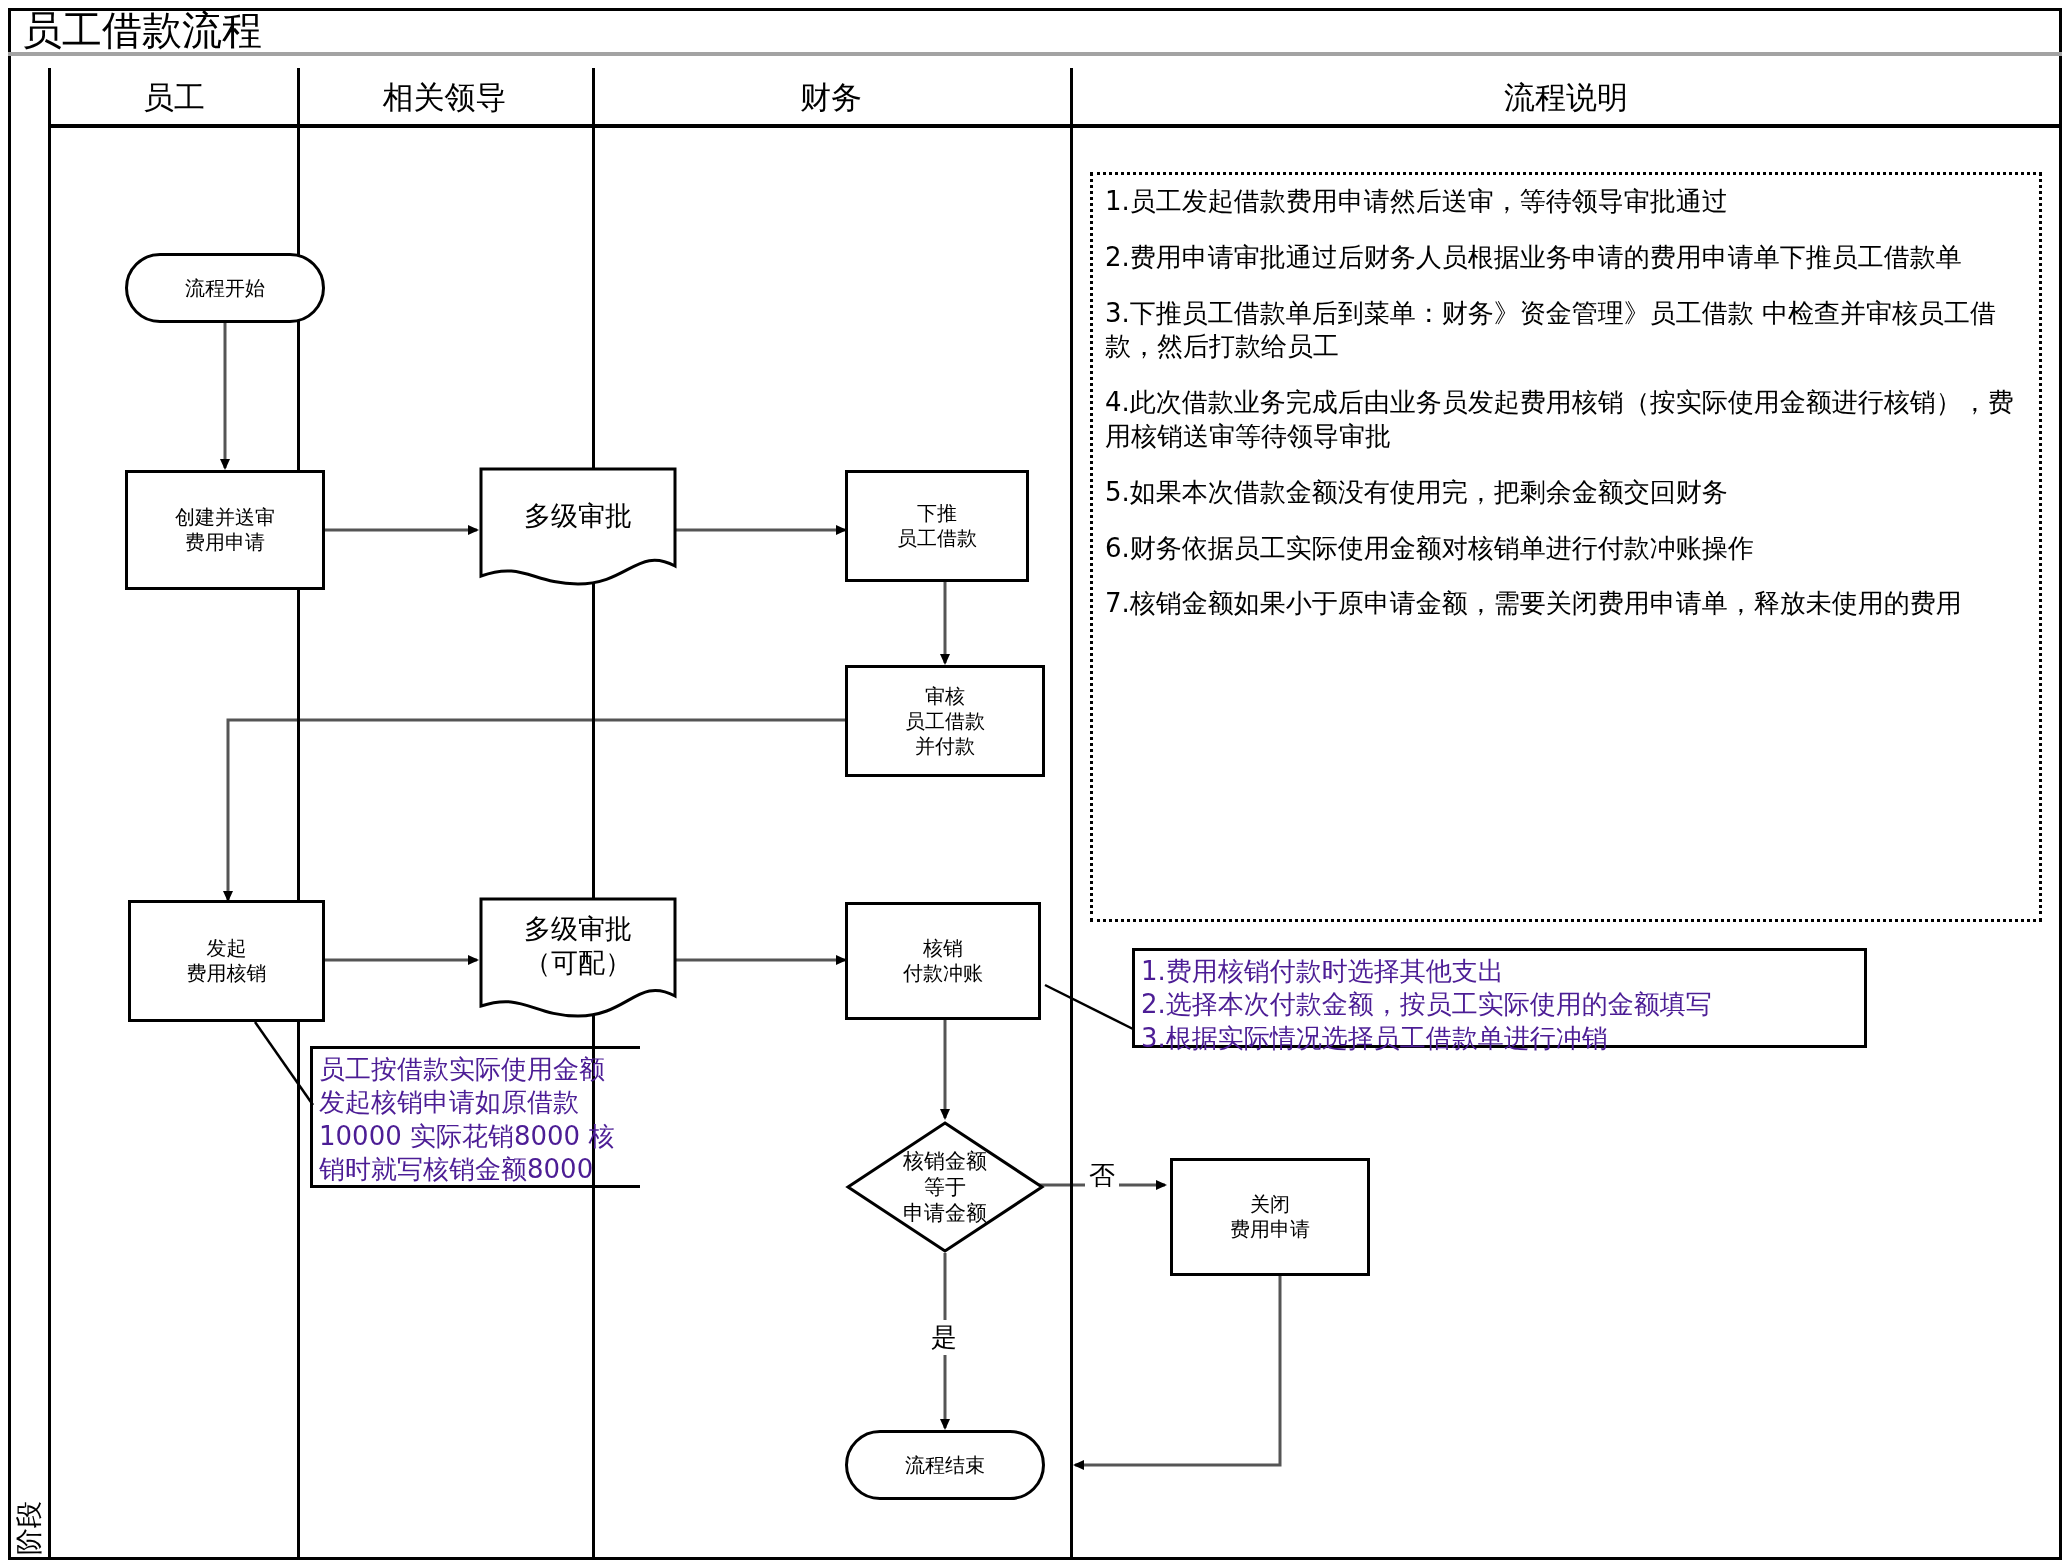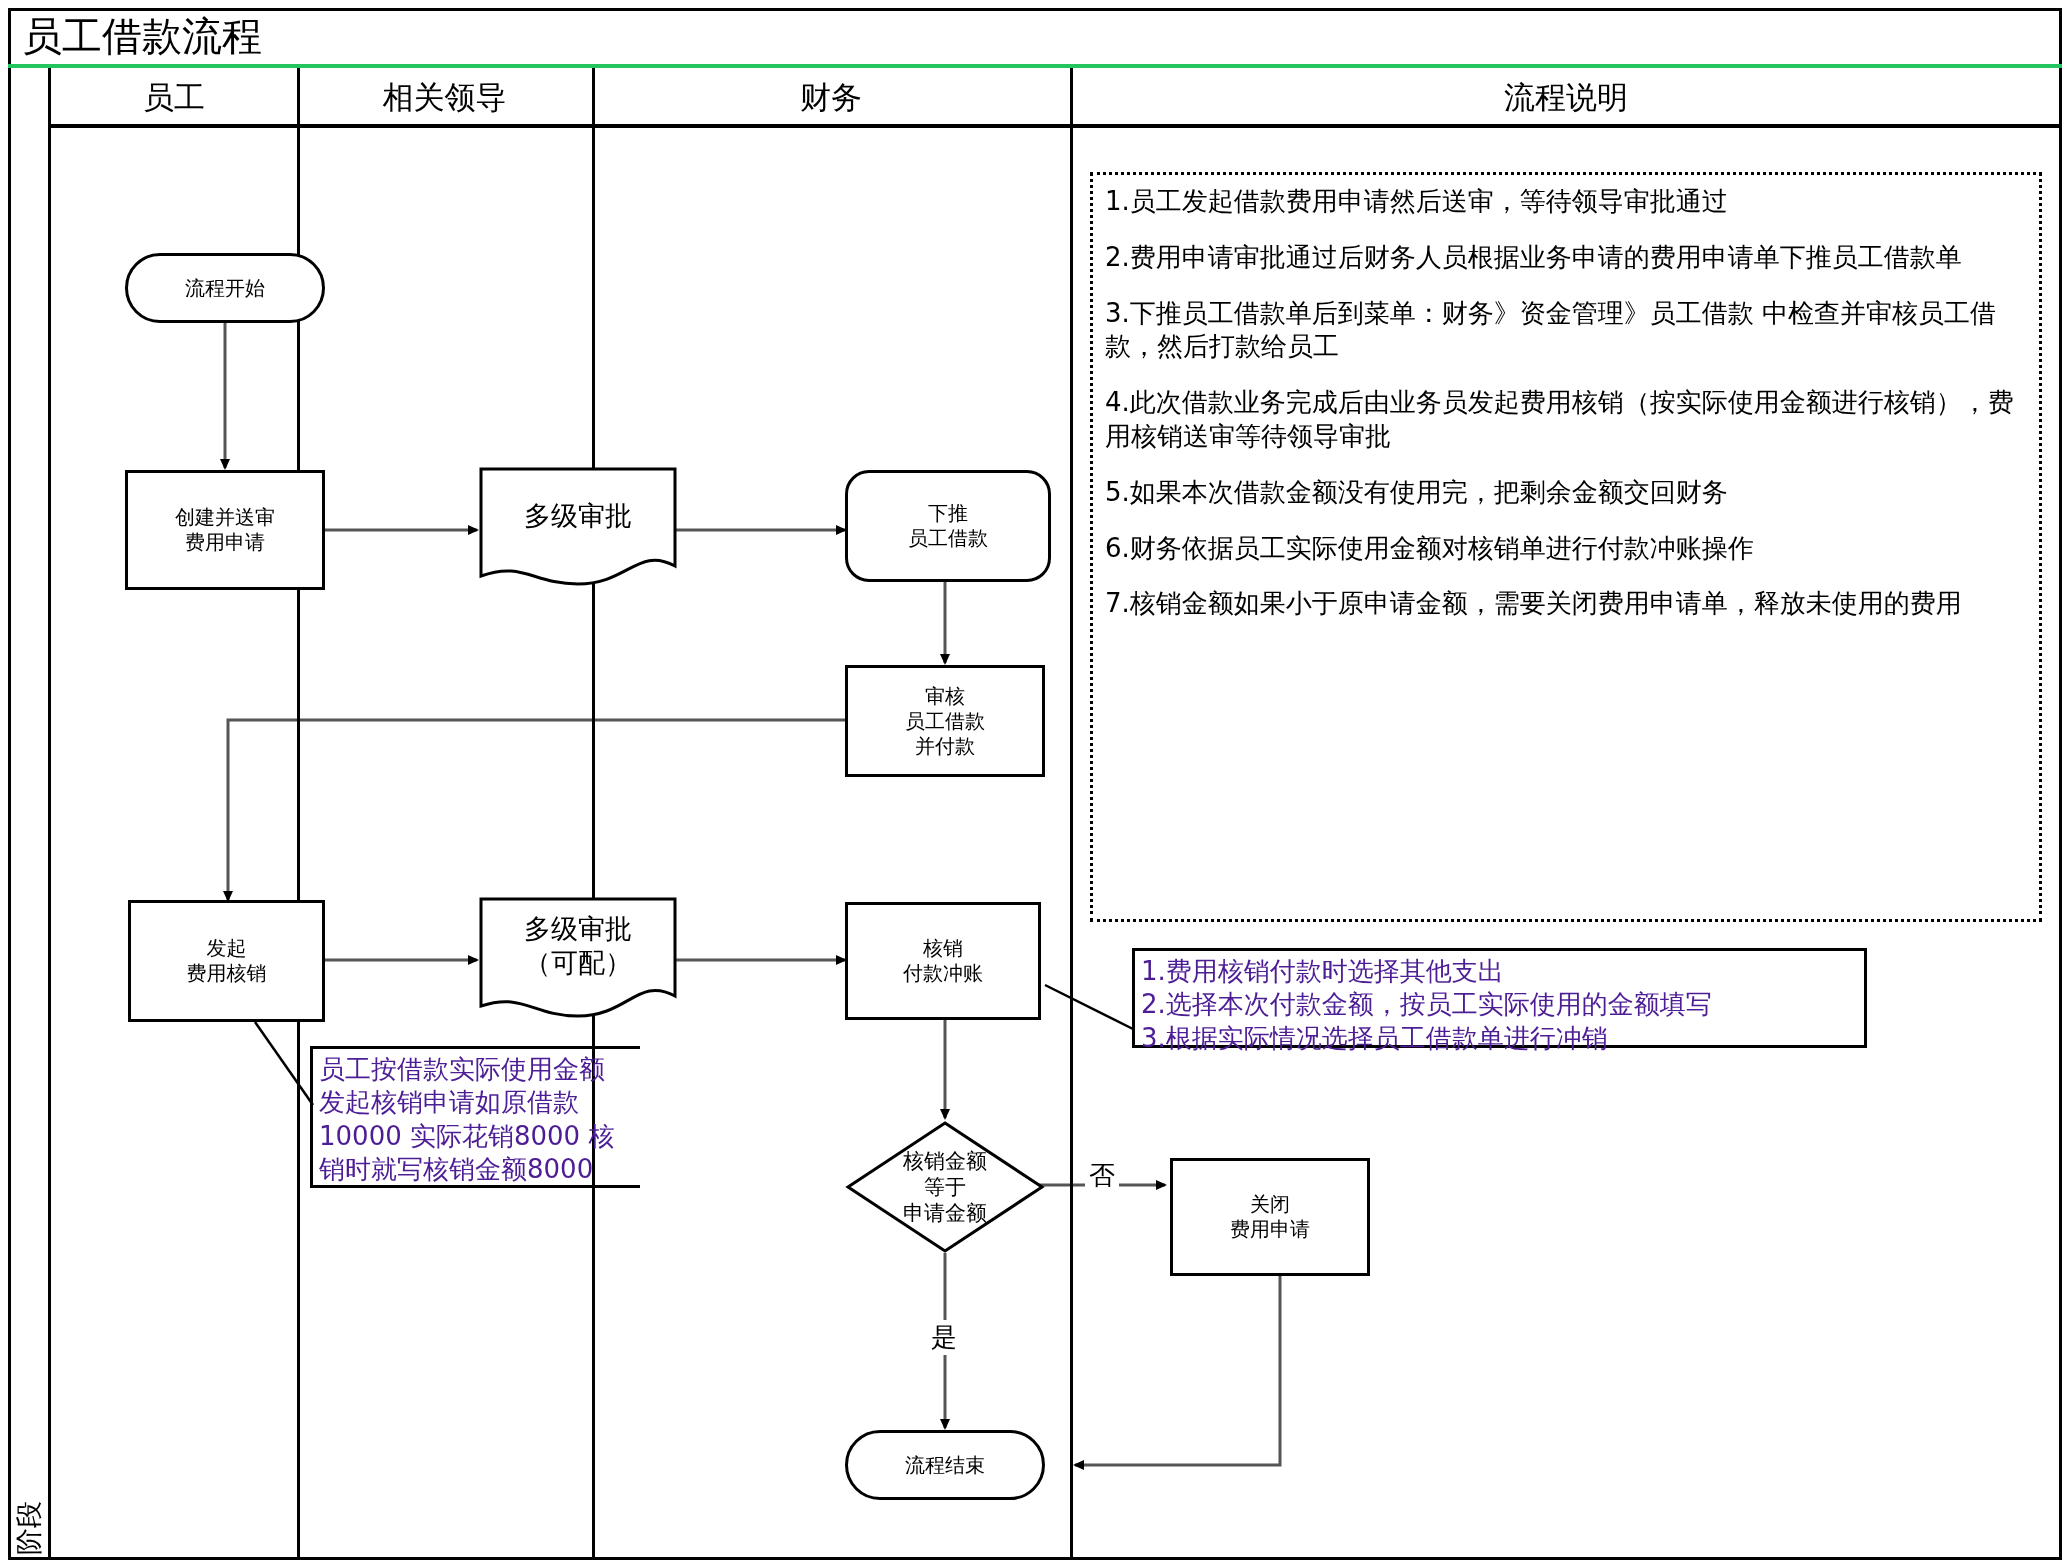--- a/index.html
+++ b/index.html
@@ -1,22 +1,22 @@
 <!DOCTYPE html>
 <html><head>
 <meta charset="utf-8">
 <style>
   html,body{margin:0;padding:0;background:#ffffff;}
   body{font-family:"DejaVu Sans","Liberation Sans",sans-serif;}
   #page{position:relative;width:2072px;height:1568px;background:#fff;overflow:hidden;}
 
   
   .outer-frame{position:absolute;left:8px;top:8px;width:2054px;height:1552px;border:3px solid #000;box-sizing:border-box;}
-  .title-bar{position:absolute;left:8px;top:8px;width:2054px;height:60px;box-sizing:border-box;
-             border-bottom:4px solid #22c55e;display:flex;align-items:center;}
+  .title-bar{position:absolute;left:8px;top:8px;width:2054px;height:48px;box-sizing:border-box;
+             border-bottom:4px solid #a3a3a3;display:flex;align-items:center;}
   .title-text{font-size:40px;color:#000;padding-left:14px;line-height:1;white-space:nowrap;}
 
   .stage-col{position:absolute;left:8px;top:68px;width:43px;height:1492px;box-sizing:border-box;border-right:3px solid #000;}
   .stage-label{position:absolute;left:-34px;bottom:14px;width:110px;text-align:center;
                transform:rotate(-90deg);transform-origin:center center;font-size:27px;white-space:nowrap;}
 
   .header-row{position:absolute;left:51px;top:68px;width:2011px;height:60px;box-sizing:border-box;border-bottom:4px solid #000;}
   .lane-head{position:absolute;top:0;height:60px;display:flex;align-items:center;justify-content:center;
              font-size:31px;box-sizing:border-box;}
   .lane-div{position:absolute;top:68px;width:0;border-left:3px solid #000;height:1492px;}
@@ -133,21 +133,21 @@
   </div>
 
   <div class="doc-wrap" style="left:478px;top:896px;width:200px;height:128px;">
     <svg width="200" height="128" viewBox="0 0 200 128">
       <path d="M3,3 L197,3 L197,100 C160,80 150,120 100,120 C55,120 45,96 3,110 Z" fill="#fff" stroke="#000" stroke-width="3"></path>
     </svg>
     <div class="doc-label" style="height:100px;">多级审批
 （可配）</div>
   </div>
 
-  <div class="shape rect" style="left:845px;top:470px;width:206px;height:112px;border-radius:24px;">下推
+  <div class="shape rect" style="left:845px;top:470px;width:184px;height:112px;">下推
 员工借款</div>
 
   <div class="shape rect" style="left:845px;top:665px;width:200px;height:112px;">审核
 员工借款
 并付款</div>
 
   <div class="shape rect" style="left:845px;top:902px;width:196px;height:118px;">核销
 付款冲账</div>
 
   <div class="note" style="left:1132px;top:948px;width:735px;height:100px;">1.费用核销付款时选择其他支出

